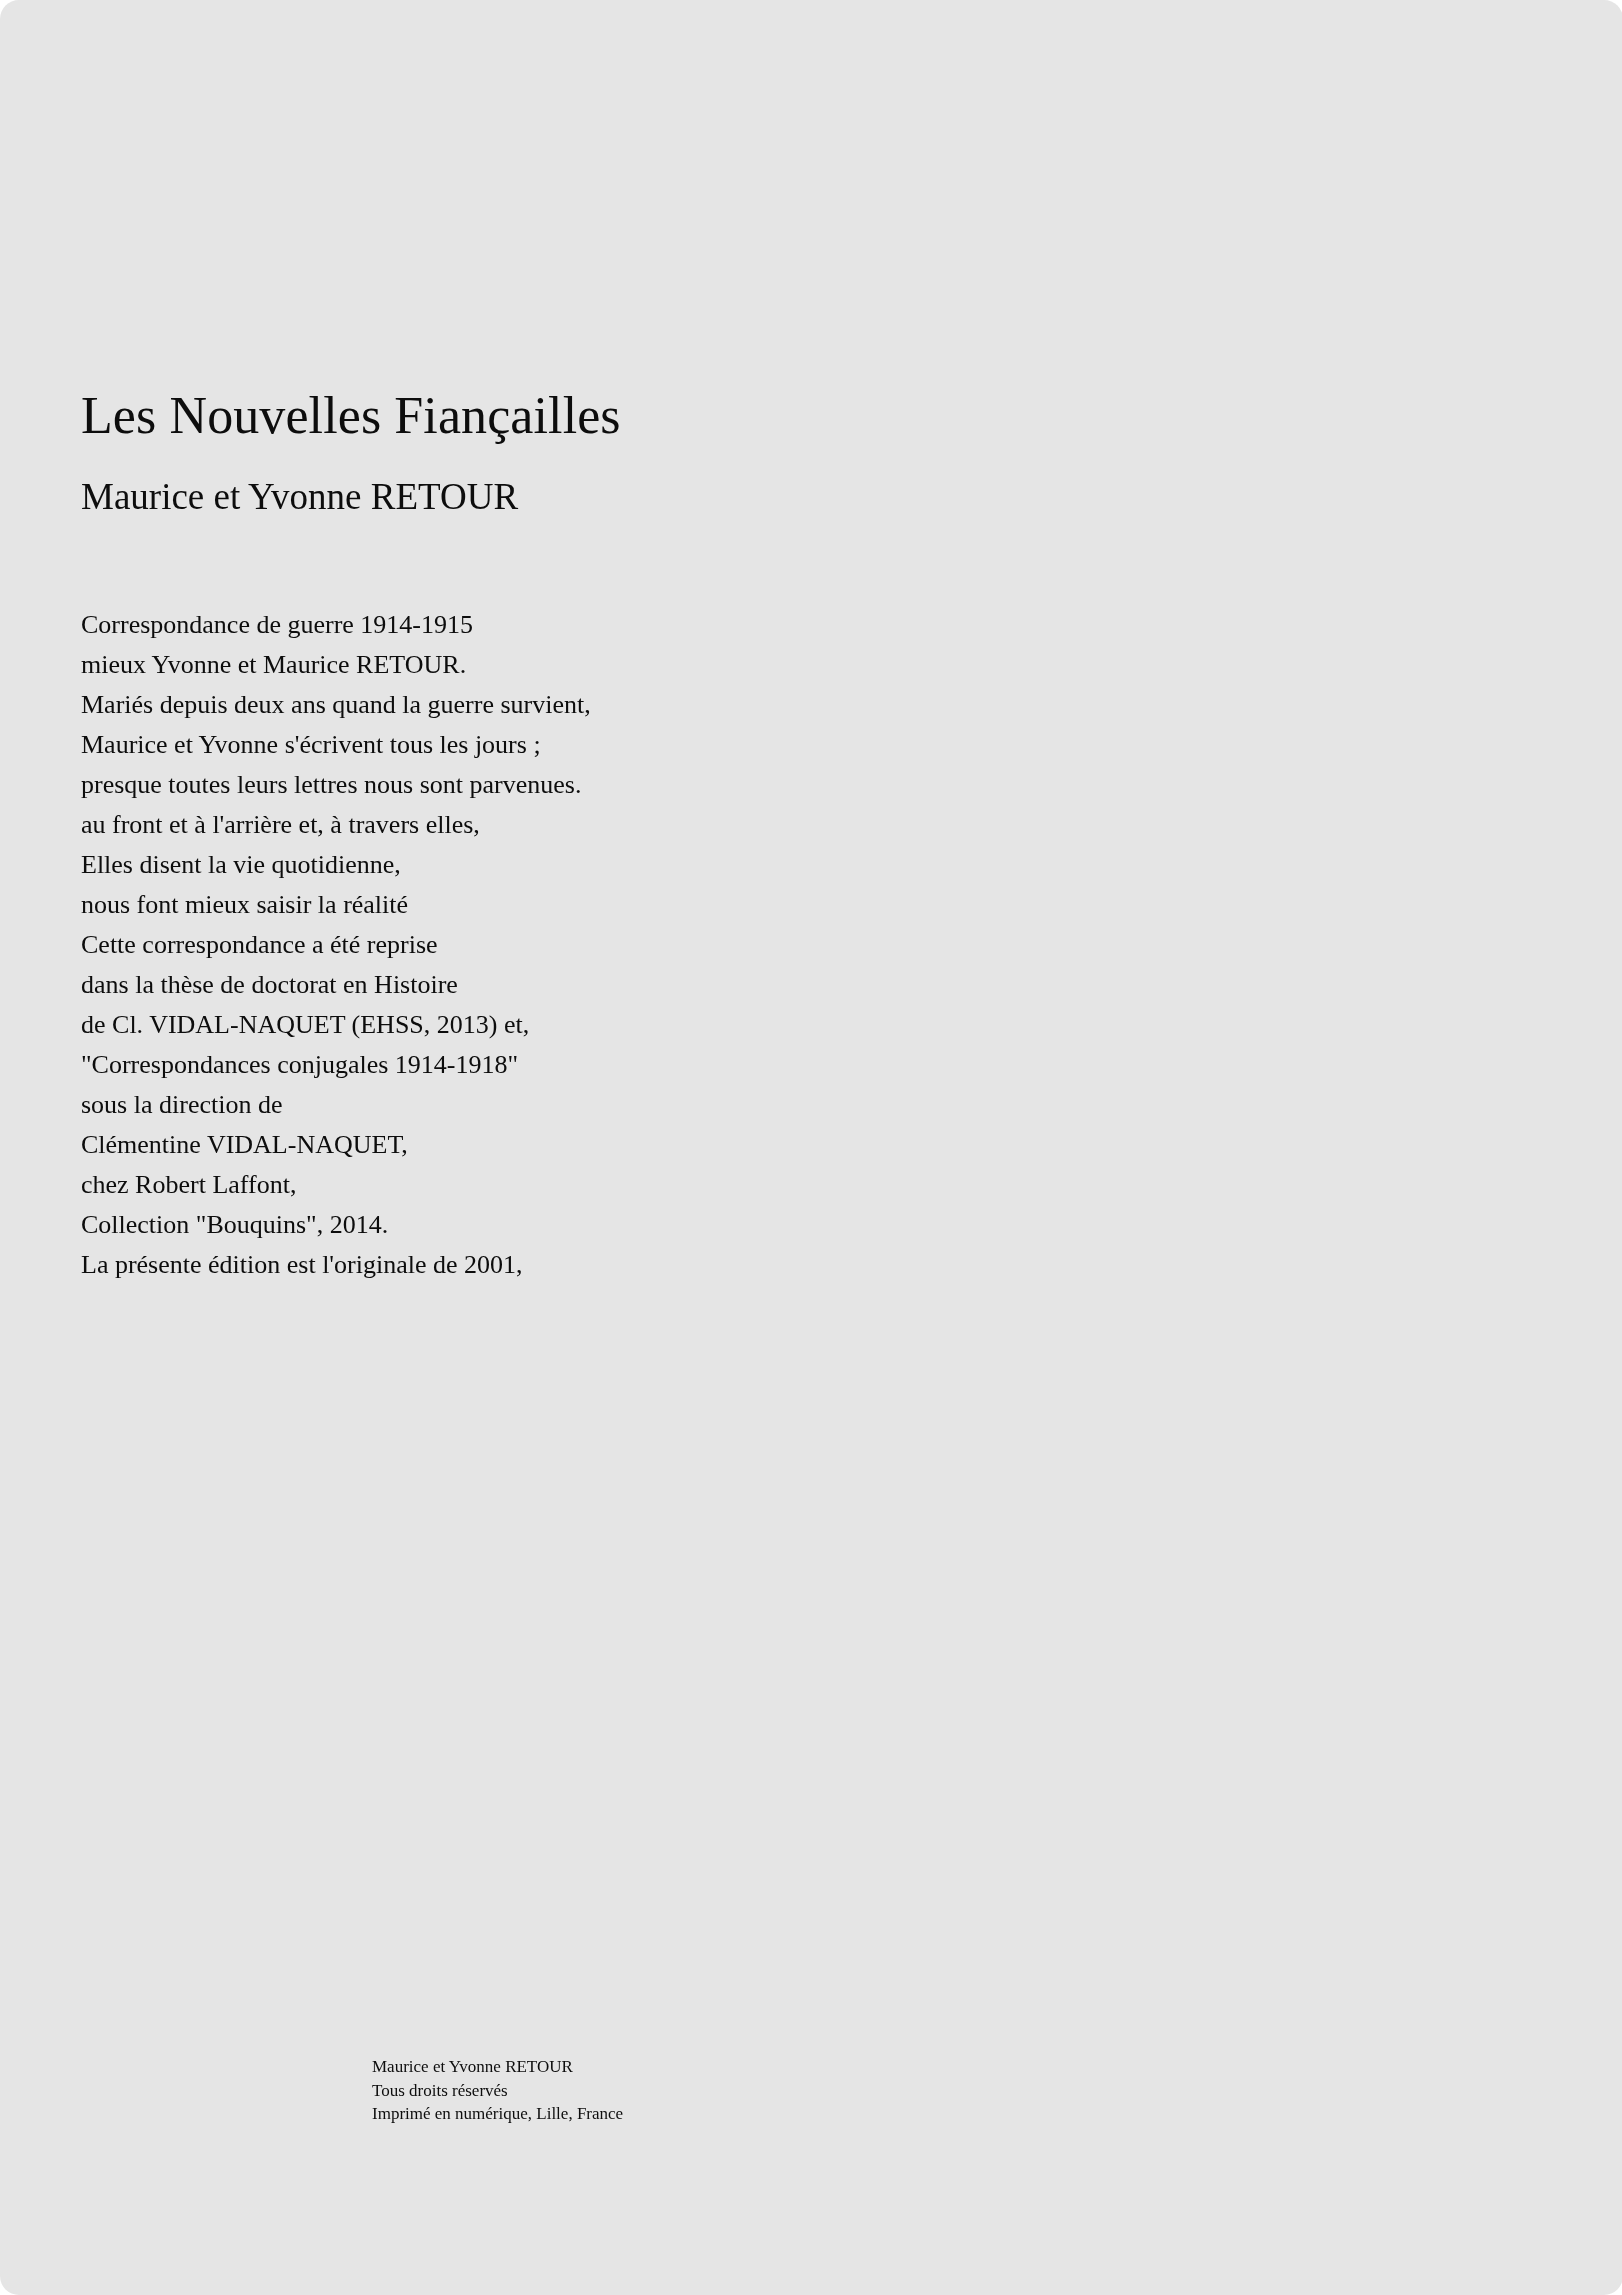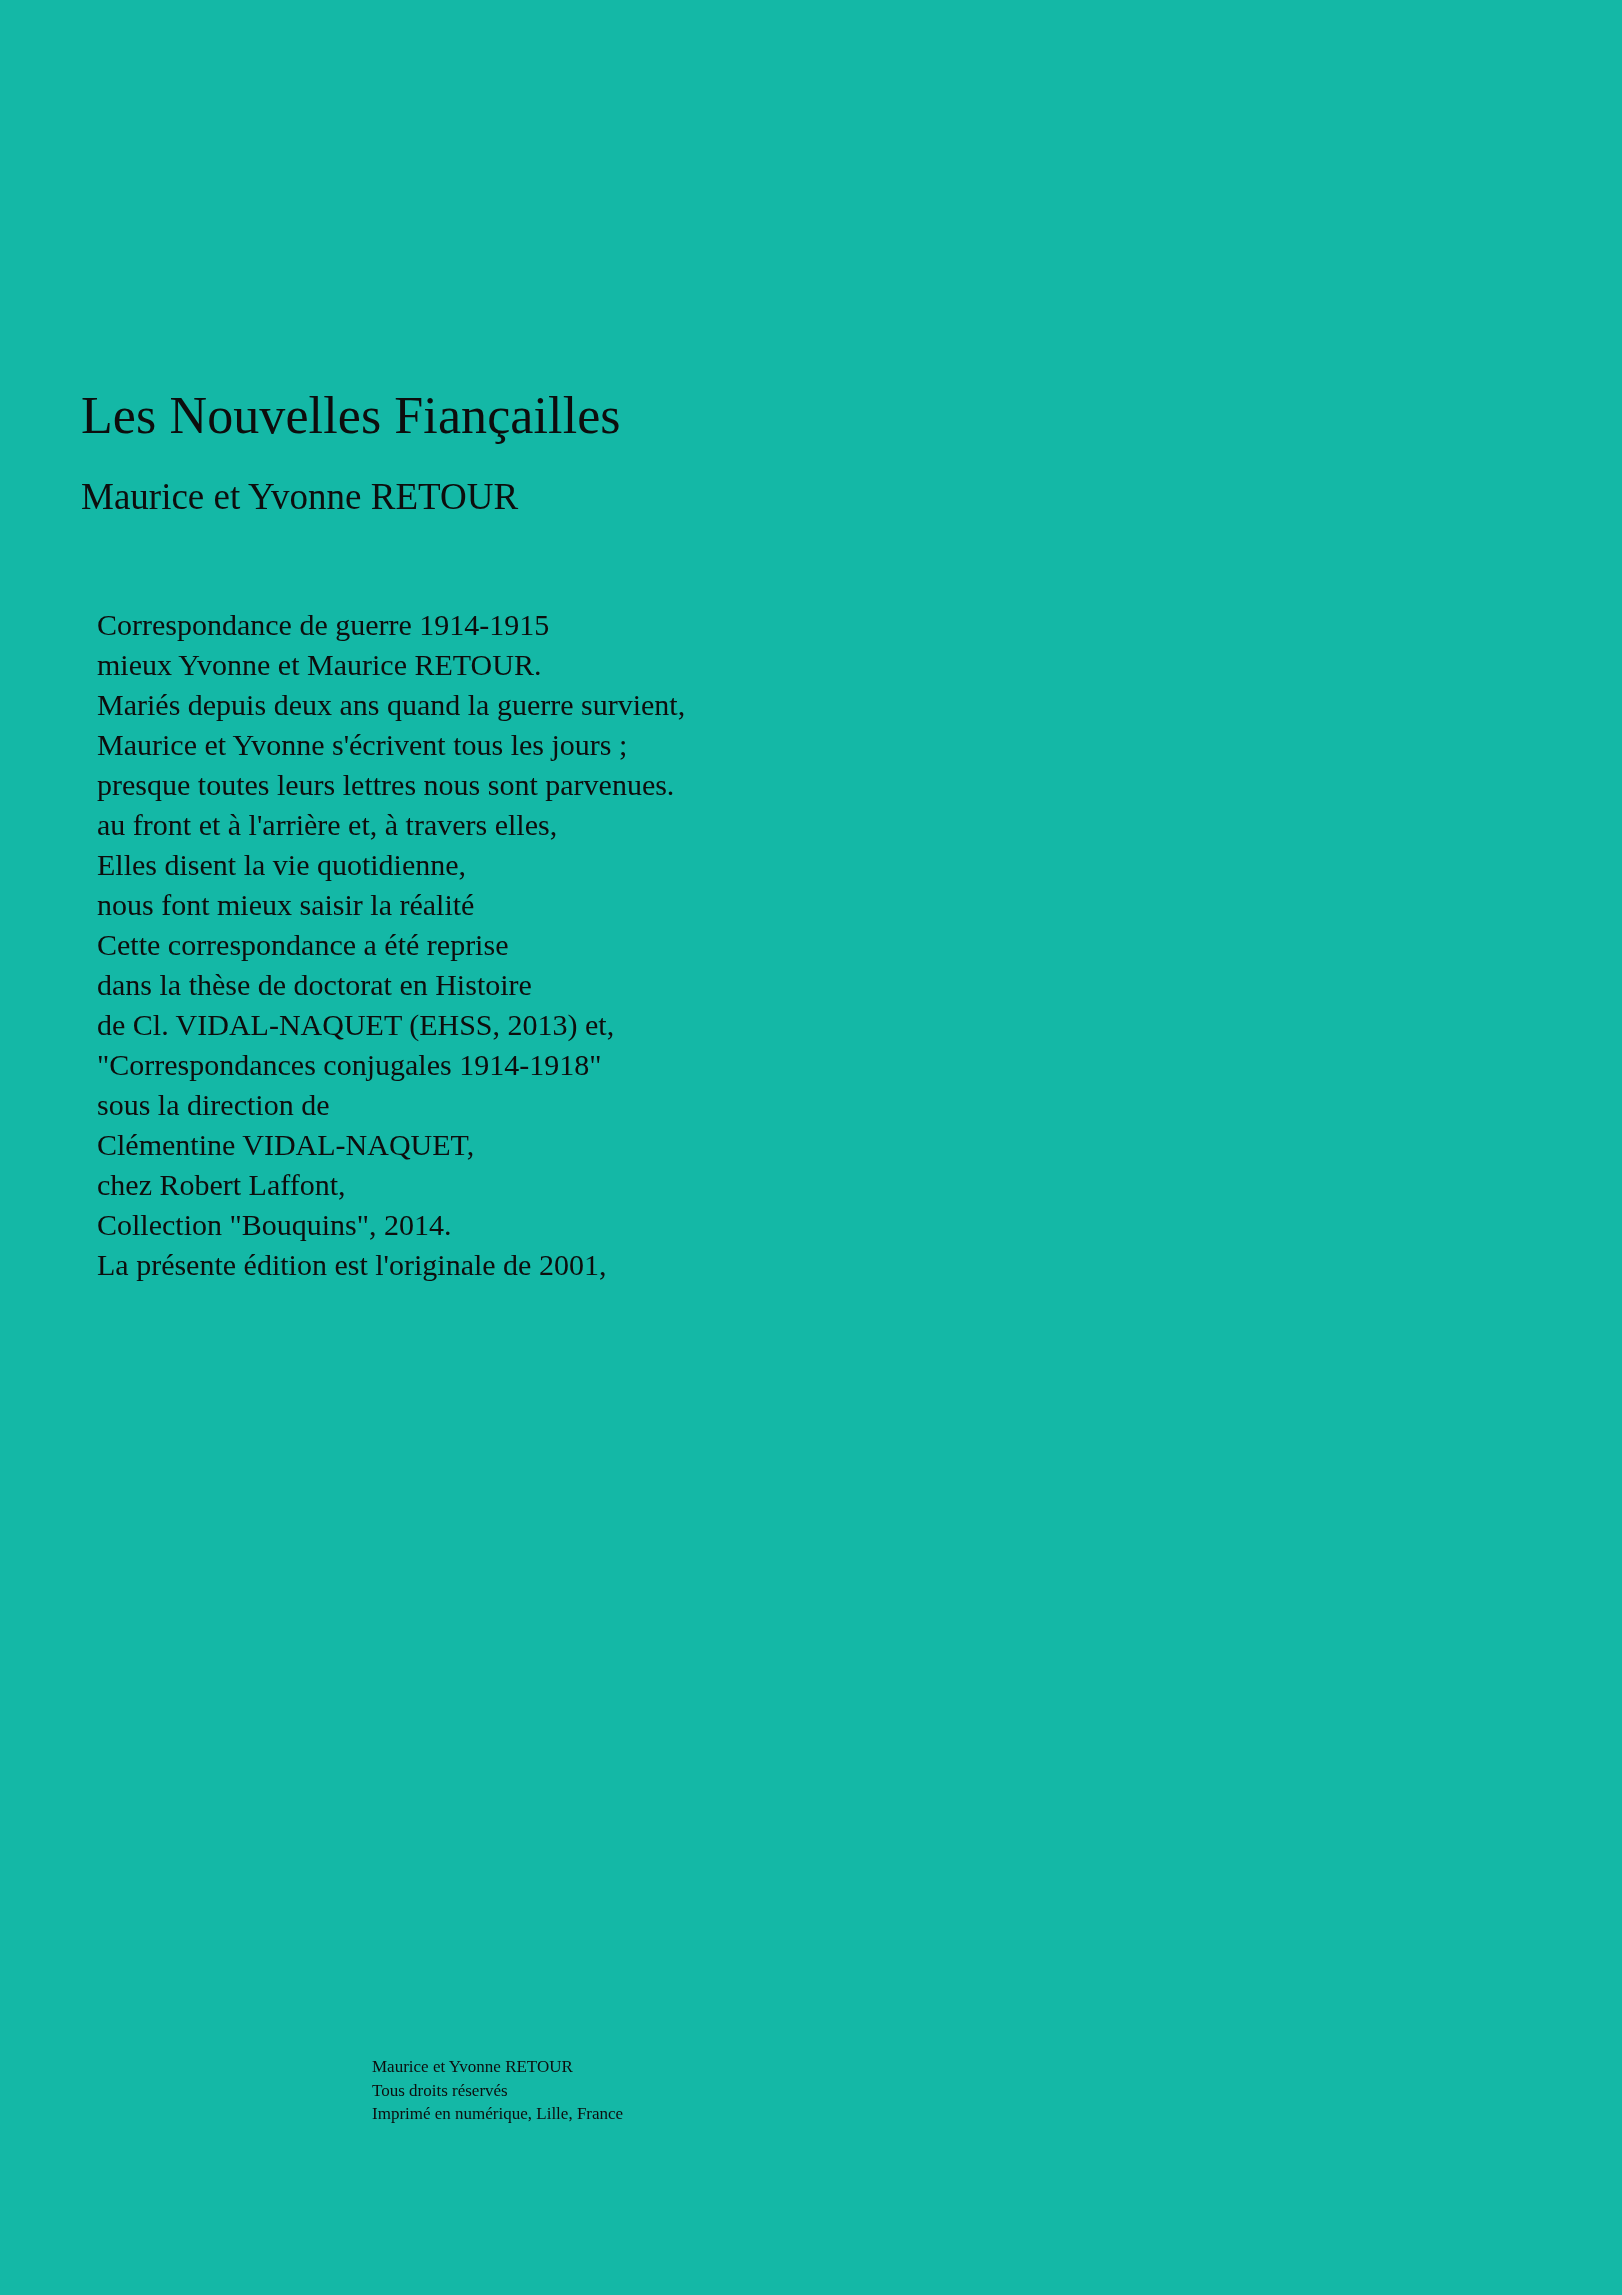--- a/index.html
+++ b/index.html
@@ -8,23 +8,24 @@
     background: #ffffff;
   }
   body {
     font-family: "Liberation Serif", serif;
     color: #000000;
   }
   .page {
     position: relative;
     width: 1623px;
     height: 2295px;
-    background: #14b8a6;
+    background: #e5e5e5;
     box-sizing: border-box;
     overflow: hidden;
+    border-radius: 19px;
   }
   .title-block {
     position: absolute;
     left: 81px;
     top: 385px;
     width: 1374px;
   }
   .doc-title {
     font-family: "Liberation Serif", serif;
     font-size: 52px;
@@ -44,25 +45,24 @@
     color: #0d0d0d;
   }
   .blurb {
     position: absolute;
     left: 81px;
     top: 605px;
     width: 1309px;
   }
   .blurb-line {
     font-family: "Liberation Serif", serif;
-    font-size: 30px;
+    font-size: 26px;
     line-height: 40px;
     white-space: pre;
     color: #0d0d0d;
-    margin-left: 16px;
   }
   .colophon {
     position: absolute;
     left: 372px;
     top: 2055px;
     width: 916px;
   }
   .colophon-line {
     font-family: "Liberation Serif", serif;
     font-size: 17px;

